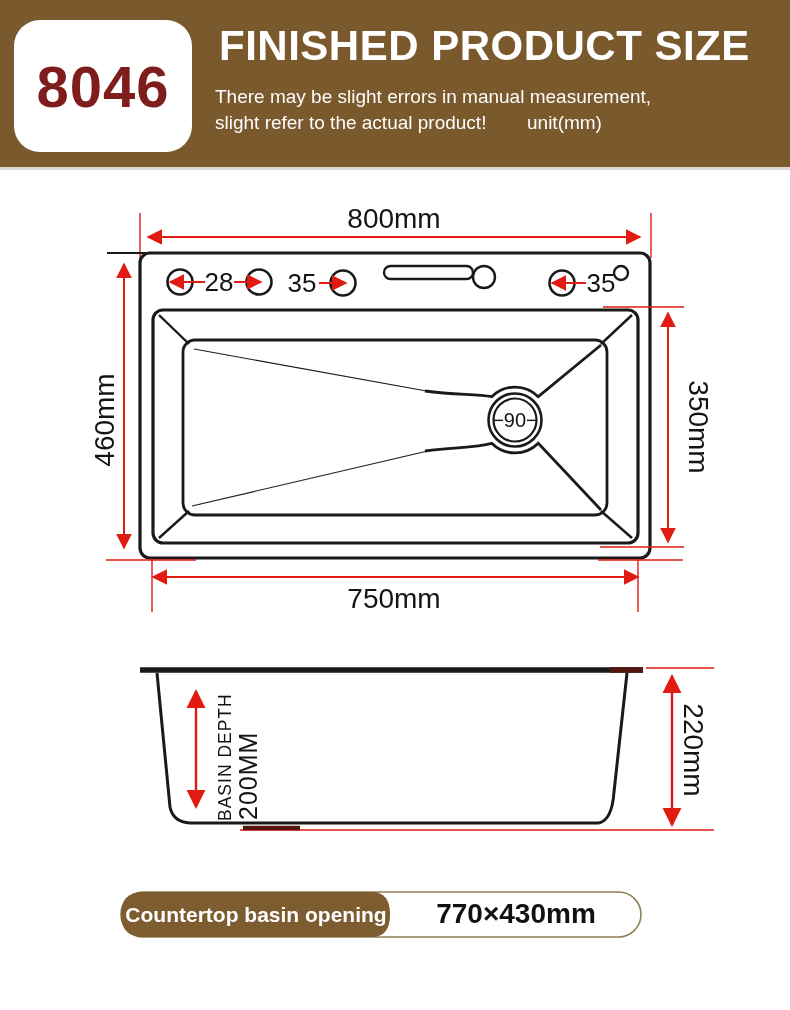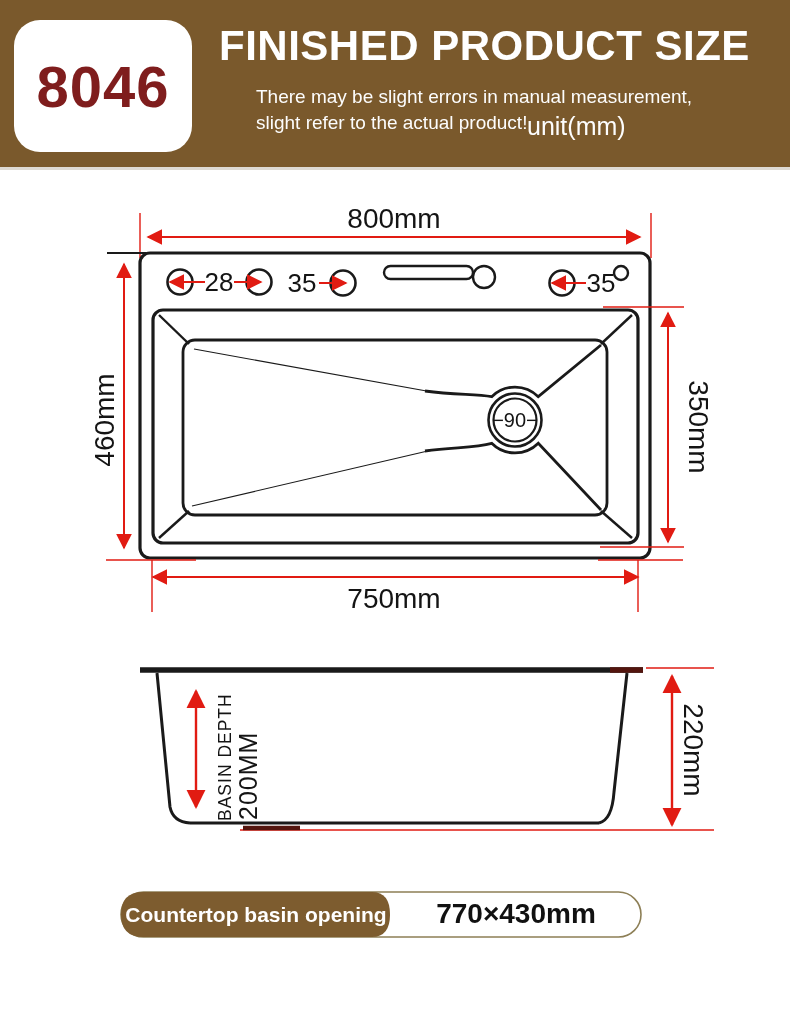--- a/index.html
+++ b/index.html
@@ -3,22 +3,22 @@
 <meta charset="utf-8">
 <style>
   html,body{margin:0;padding:0;background:#ffffff;}
   body{width:790px;height:1010px;position:relative;font-family:"Liberation Sans",sans-serif;-webkit-font-smoothing:antialiased;}
 
   
   .header{position:absolute;left:0;top:0;width:790px;height:170px;background:#7a592c;border-bottom:3px solid #dedad3;box-sizing:border-box;}
   .model-card{position:absolute;left:14px;top:20px;width:178px;height:132px;background:#ffffff;border-radius:26px;display:flex;align-items:center;justify-content:center;}
   .model-number{font-size:58px;font-weight:bold;color:#7f1d1d;letter-spacing:1px;}
   .main-title{position:absolute;left:211px;top:22px;width:575px;font-size:42px;font-weight:bold;color:#ffffff;letter-spacing:0.5px;white-space:nowrap;margin-left:8px;}
-  .subtitle{position:absolute;left:215px;top:84px;font-size:19px;line-height:26px;color:#fdfdfd;margin-left:41px;}
-  .unit-note{position:absolute;left:527px;top:112px;font-size:25px;color:#fdfdfd;}
+  .subtitle{position:absolute;left:215px;top:84px;font-size:19px;line-height:26px;color:#fdfdfd;}
+  .unit-note{position:absolute;left:527px;top:112px;font-size:19px;color:#fdfdfd;}
 
   
   .diagram{position:absolute;left:0;top:170px;}
   .blk{stroke:#1a1a1a;fill:none;}
   .red{stroke:#e11b12;fill:none;}
   .dim-text{font-family:"Liberation Sans",sans-serif;font-size:28px;fill:#141414;}
   .hole-text{font-family:"Liberation Sans",sans-serif;font-size:26px;fill:#141414;}
   .drain-text{font-family:"Liberation Sans",sans-serif;font-size:20px;fill:#141414;}
   .depth-caption{font-family:"Liberation Sans",sans-serif;font-size:17.5px;fill:#141414;letter-spacing:1px;}
   .depth-value{font-family:"Liberation Sans",sans-serif;font-size:25px;fill:#141414;letter-spacing:1px;}

